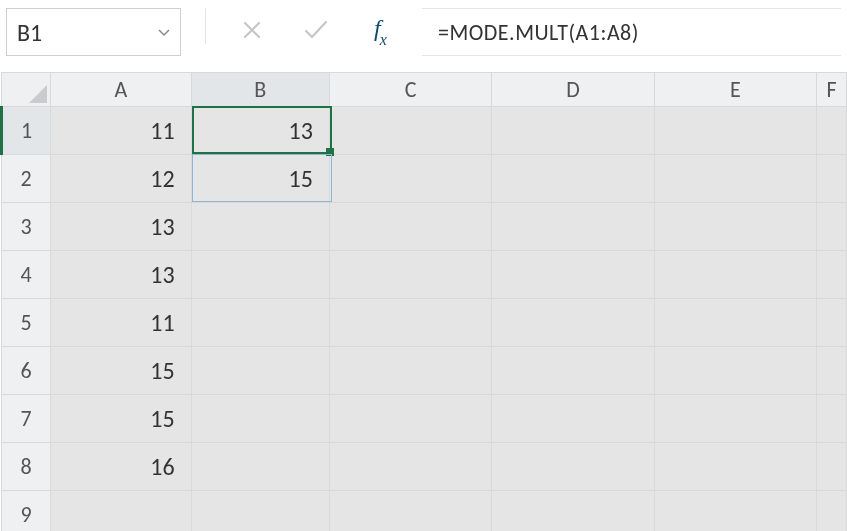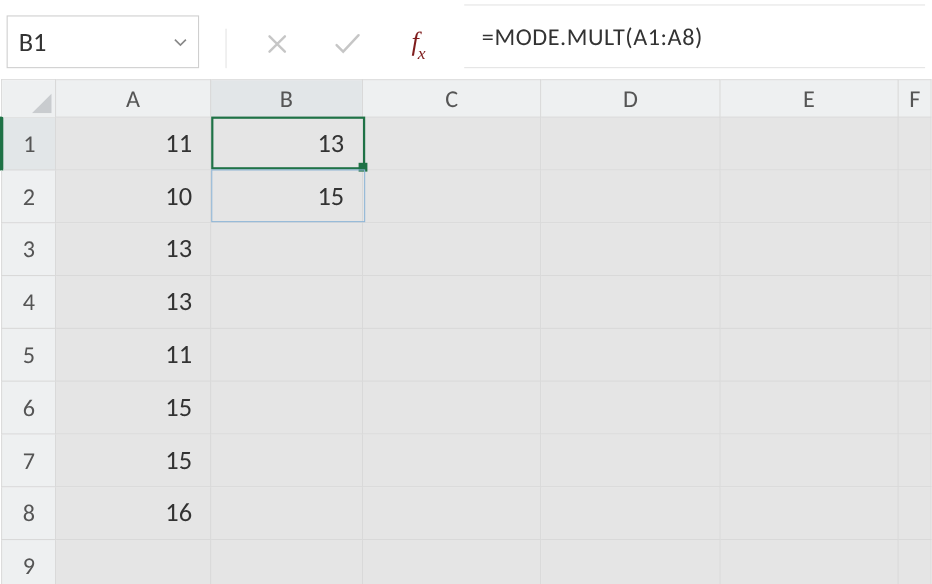--- a/index.html
+++ b/index.html
@@ -1,25 +1,25 @@
 <!DOCTYPE html>
 <html><head>
   <meta charset="utf-8">
   <style>
     * { margin:0; padding:0; box-sizing:border-box; }
     body { font-family:"Calibri","Segoe UI",Arial,sans-serif; background:#fff; width:847px; height:531px; overflow:hidden; position:relative; color:#333; }
-    .formula-bar { display:flex; align-items:flex-end; gap:20px; padding:8px 6px 10px 6px; height:72px; }
+    .formula-bar { display:flex; align-items:flex-start; gap:20px; padding:8px 6px 10px 6px; height:72px; }
     .name-box { width:175px; height:48px; border:1px solid #cfcfcf; display:flex; align-items:center; justify-content:space-between; padding:0 10px; font-size:24px; background:#fff; }
     .name-box span.dd { color:#8a8a8a; font-size:14px; }
     .vsep { width:1px; height:36px; background:#e4e4e4; border-radius:2px; margin:0 4px; }
     .toolbtn { width:44px; height:44px; display:flex; align-items:center; justify-content:center; color:#9c9c9c; }
     .toolbtn.muted svg { opacity:.55; }
-    .fx { font-style:italic; font-family:"Times New Roman",serif; font-size:24px; color:#7f1d1d; letter-spacing:-1px; }
+    .fx { font-style:italic; font-family:"Times New Roman",serif; font-size:24px; color:#0c4a6e; letter-spacing:-1px; }
     .fx sub{font-size:16px;position:relative;top:4px;}
-    .fbar-right { border-top:1px solid #e4e4e4; border-bottom:1px solid #e4e4e4; flex:1; height:58px; display:flex; align-items:center; padding:17px 16px; font-size:22px; letter-spacing:.5px; }
+    .fbar-right { border-top:1px solid #e4e4e4; border-bottom:1px solid #e4e4e4; flex:1; height:48px; display:flex; align-items:center; padding:17px 16px; font-size:22px; letter-spacing:.5px; }
     .grid { position:relative; }
     table { border-collapse:collapse; table-layout:fixed; }
     th, td { border:1px solid #d9d9d9; }
     th { background:#eef0f1; font-weight:400; font-size:22px; color:#555; text-align:center; }
     .corner { background:#eef0f1; position:relative; }
     .corner svg { position:absolute; right:3px; bottom:3px; }
     .colh { height:34px; }
     .rowh { width:50px; font-size:22px; color:#555; }
     td.cell { height:48px; font-size:24px; padding:0 16px 0 0; text-align:right; background:#e5e5e5; }
     
@@ -92,21 +92,21 @@
     <th class="rowh sel"><span>1</span></th>
     <td class="cell"><span>11</span></td>
     <td class="cell"><span>13</span></td>
     <td class="cell"></td>
     <td class="cell"></td>
     <td class="cell"></td>
     <td class="cell"></td>
   </tr>
   <tr>
     <th class="rowh"><span>2</span></th>
-    <td class="cell"><span>10</span></td>
+    <td class="cell"><span>12</span></td>
     <td class="cell"><span>15</span></td>
     <td class="cell"></td>
     <td class="cell"></td>
     <td class="cell"></td>
     <td class="cell"></td>
   </tr>
   <tr>
     <th class="rowh"><span>3</span></th>
     <td class="cell"><span>13</span></td>
     <td class="cell"></td>

